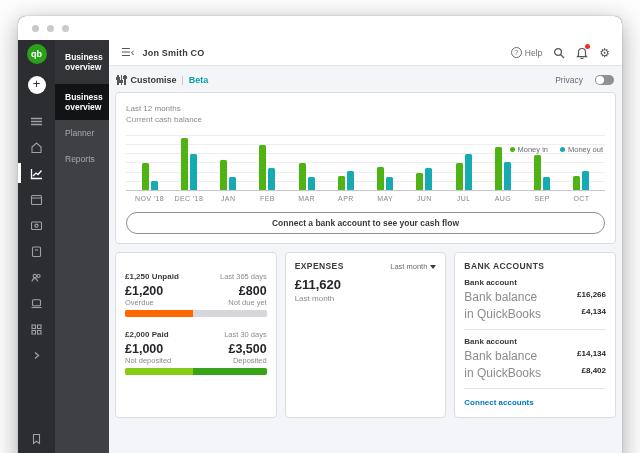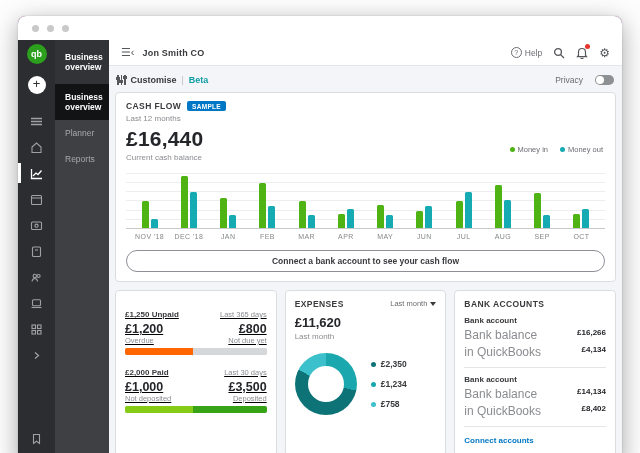--- a/index.html
+++ b/index.html
@@ -73,28 +73,28 @@
   .bar { width:7px; border-radius:1.5px 1.5px 0 0; }
   .xlabels { display:flex; justify-content:space-around; padding:4px 4px 0 4px; }
   .xlabel { font-size:7px; color:#85878a; letter-spacing:.4px; width:40px; text-align:center; }
 
   .connect-pill { margin-top:10px; height:22px; border:1px solid #8d9096; border-radius:12px; background:#fff;
                   width:100%; font-size:8.5px; font-weight:bold; color:#393a3d; cursor:pointer; font-family:inherit; }
 
   .cardrow { display:flex; gap:8px; margin-top:8px; }
   .cardrow .card { flex:1; padding:8px 9px; min-width:0; }
 
-  .inv-row { display:flex; justify-content:space-between; align-items:flex-start;text-decoration:underline; }
+  .inv-row { display:flex; justify-content:space-between; align-items:flex-start; }
   .inv-strong { font-size:8px; font-weight:bold; color:#393a3d; }
   .inv-amount { font-size:12.5px; font-weight:bold; color:#24262a; }
   .inv-sub { font-size:7.5px; color:#8a8c90; }
   .hbar { height:7px; border-radius:2px; background:#d5d7da; overflow:hidden; display:flex; margin-top:3px; }
   .hbar .seg { height:100%; } .mt10{margin-top:11px;} .mt3{margin-top:3px;}
 
-  .exp-head { display:flex; justify-content:space-between; align-items:flex-start; }
+  .exp-head { display:flex; justify-content:space-between; align-items:flex-end; }
   .dropdown { font-size:7.5px; color:#6b6c72; cursor:pointer; display:flex; align-items:center; gap:3px; }
   .caret { width:0; height:0; border-left:3px solid transparent; border-right:3px solid transparent; border-top:4px solid #393a3d; }
   .exp-amount { font-size:13px; font-weight:bold; color:#24262a; margin-top:6px; }
   .donut-wrap { display:flex; align-items:center; gap:14px; margin-top:12px; }
   .donut { width:62px; height:62px; border-radius:50%; position:relative; flex-shrink:0; }
   .donut::after { content:""; position:absolute; inset:13px; background:#fff; border-radius:50%; }
   .donut-legend { display:flex; flex-direction:column; gap:10px; }
   .dleg-item { display:flex; align-items:center; gap:5px; font-size:8.5px; font-weight:bold; color:#393a3d; }
 
   .ba-name { font-size:8px; font-weight:bold; color:#393a3d; margin-top:7px; }
@@ -233,26 +233,21 @@
               <span class="sep">|</span>
               <span class="beta">Beta</span>
             </span>
             <span class="privacy">
               <span>Privacy</span>
               <span class="toggle"></span>
             </span>
           </div>
 
           <div class="card cashflow">
-            <div class="cf-titlerow">
-              <span class="card-title">CASH FLOW</span>
-              <span class="sample">SAMPLE</span>
-            </div>
             <div class="muted" style="margin-top:3px;">Last 12 months</div>
-            <div class="balance">£16,440</div>
             <div class="muted" style="margin-top:2px;">Current cash balance</div>
 
             <div class="cf-legend">
               <span class="legend-item">
                 <span class="ldot" id="ldot-in" style="background: rgb(78, 179, 19);"></span>
                 <span>Money in</span>
               </span>
               <span class="legend-item">
                 <span class="ldot" id="ldot-out" style="background: rgb(22, 170, 178);"></span>
                 <span>Money out</span>
@@ -370,37 +365,20 @@
             <div class="card">
               <div class="exp-head">
                 <span class="card-title">EXPENSES</span>
                 <span class="dropdown">
                   <span>Last month</span>
                   <span class="caret"></span>
                 </span>
               </div>
               <div class="exp-amount">£11,620</div>
               <div class="muted" style="margin-top:2px;">Last month</div>
-              <div class="donut-wrap">
-                <div class="donut" id="donut" style="background: conic-gradient(rgb(26, 167, 173) 0deg, rgb(26, 167, 173) 102.312deg, rgb(13, 115, 119) 102.312deg, rgb(13, 115, 119) 297.153deg, rgb(60, 192, 203) 297.153deg, rgb(60, 192, 203) 360deg);"></div>
-                <div class="donut-legend" id="donut-legend">
-                    <div class="dleg-item">
-                      <span class="ldot" style="background: rgb(13, 115, 119);"></span>
-                      <span>£2,350</span>
-                    </div>
-                    <div class="dleg-item">
-                      <span class="ldot" style="background: rgb(26, 167, 173);"></span>
-                      <span>£1,234</span>
-                    </div>
-                    <div class="dleg-item">
-                      <span class="ldot" style="background: rgb(60, 192, 203);"></span>
-                      <span>£758</span>
-                    </div>
-                  </div>
-              </div>
             </div>
 
             <div class="card">
               <div class="card-title">BANK ACCOUNTS</div>
 
               <div class="ba-name">Bank account</div>
               <div class="ba-row">
                 <span class="ba-label">Bank balance</span>
                 <span class="ba-val">£16,266</span>
               </div>

